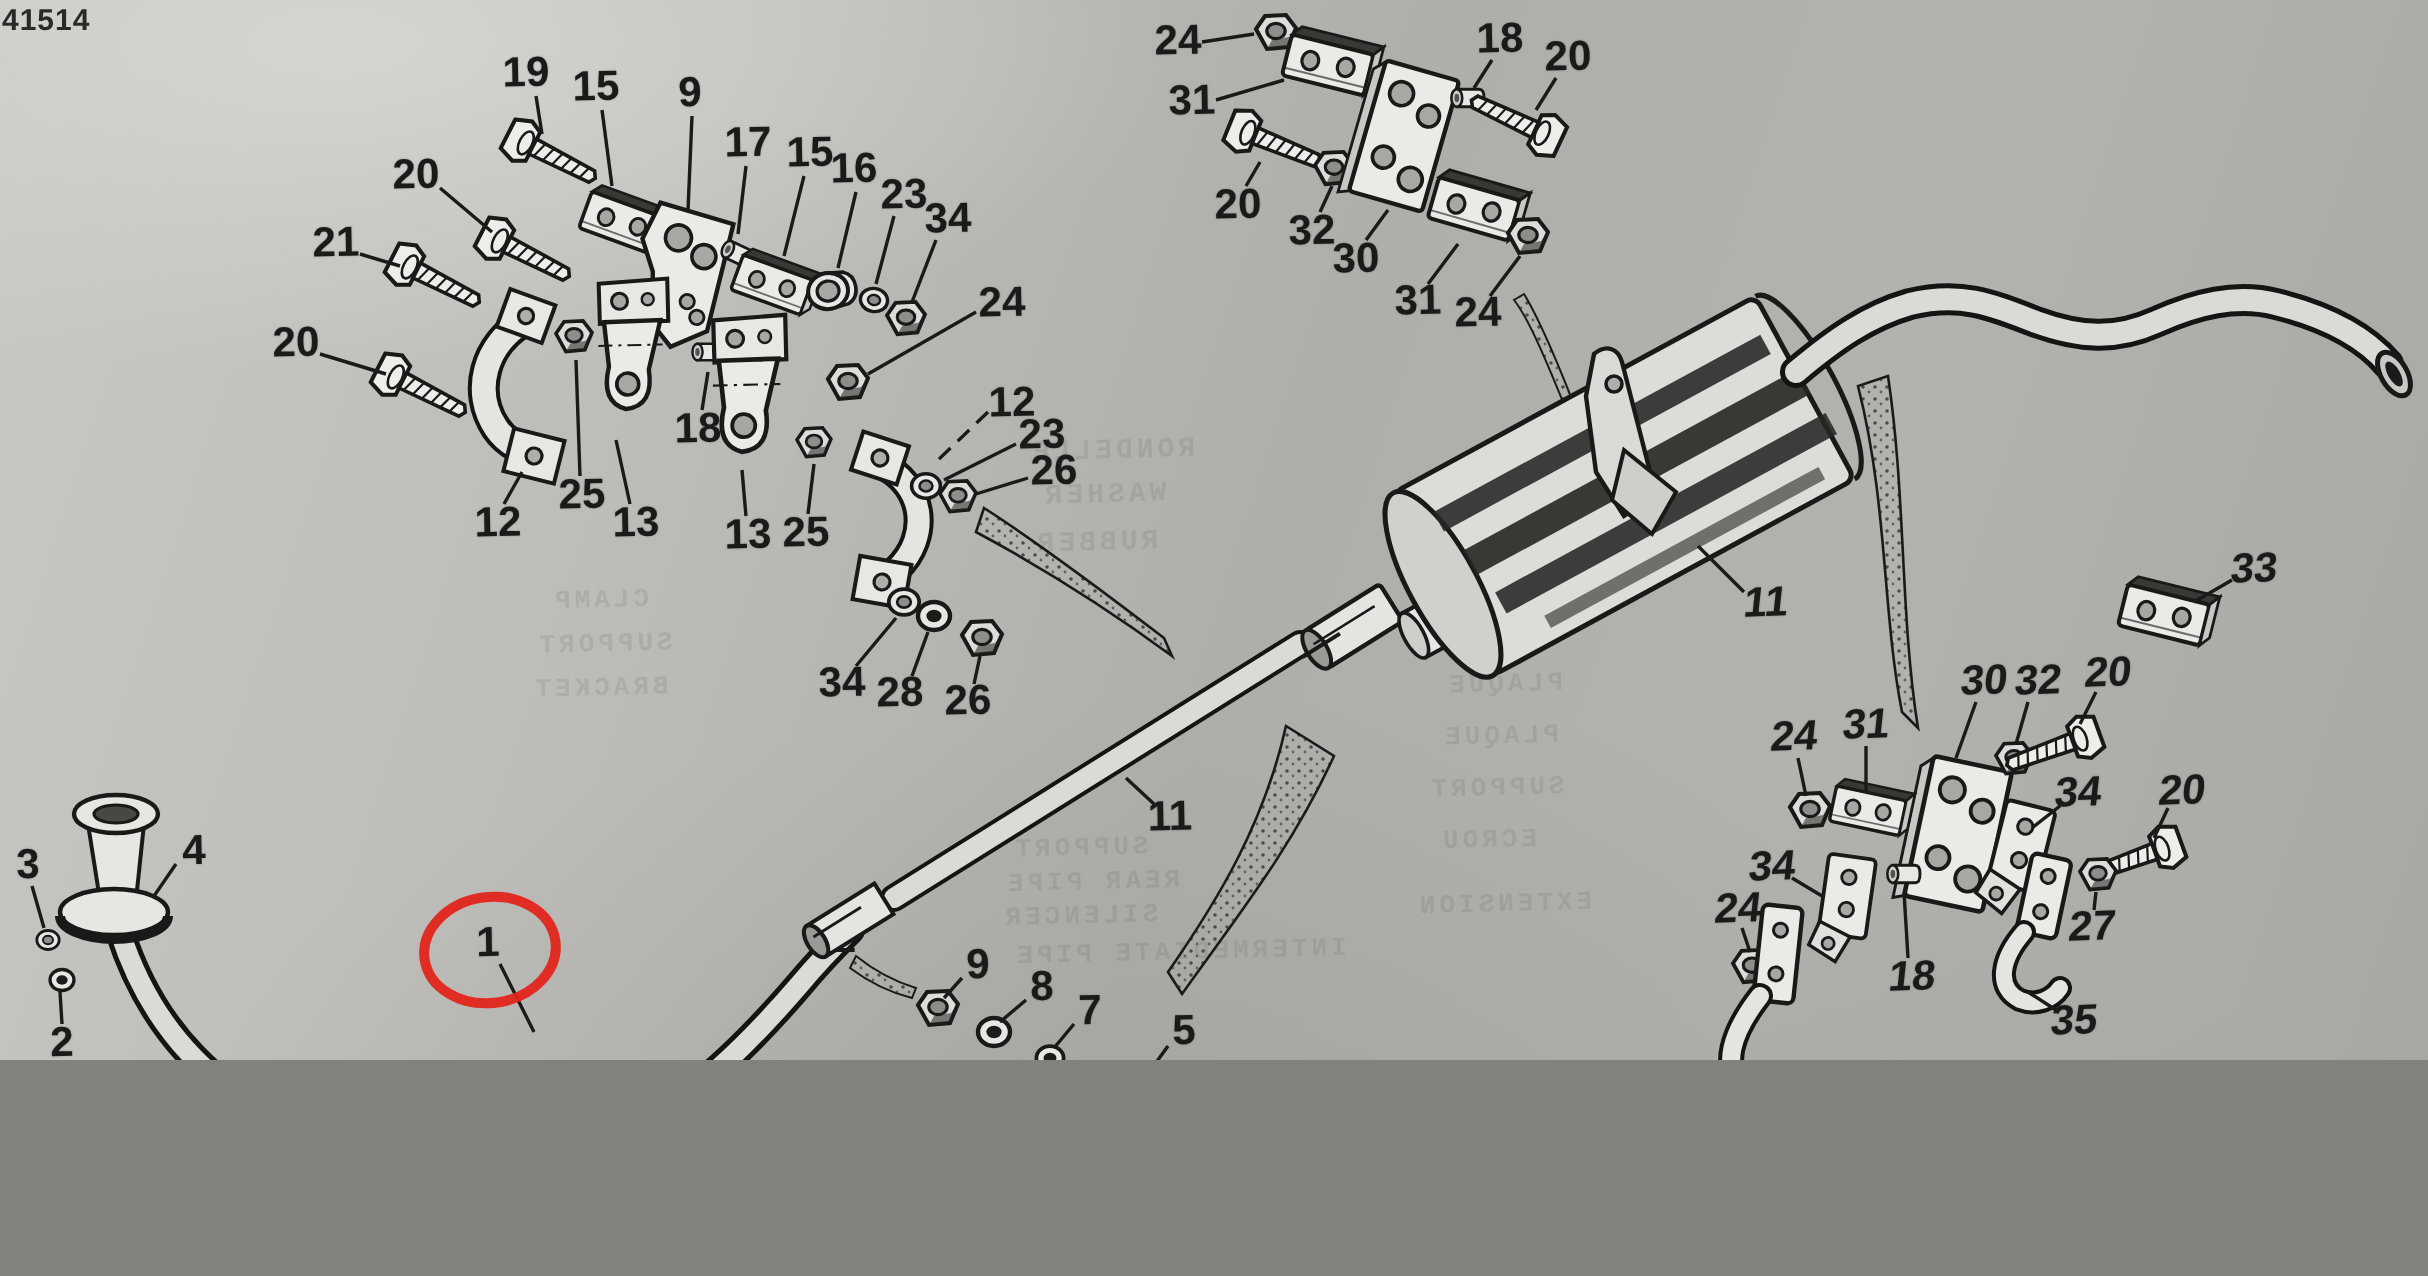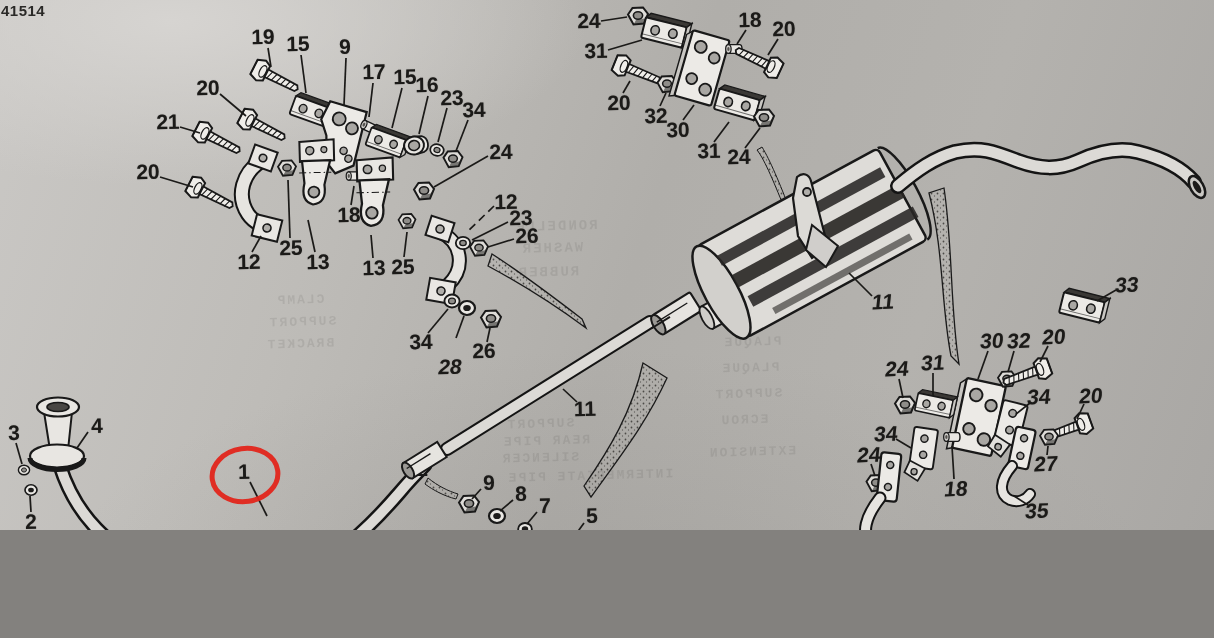--- a/index.html
+++ b/index.html
@@ -484,21 +484,21 @@
       <div class="callout" style="left: 249px; top: 262px;">12</div>
       <div class="callout" style="left: 291px; top: 248px;">25</div>
       <div class="callout" style="left: 318px; top: 262px;">13</div>
       <div class="callout" style="left: 349px; top: 215px;">18</div>
       <div class="callout" style="left: 374px; top: 268px;">13</div>
       <div class="callout" style="left: 403px; top: 267px;">25</div>
       <div class="callout" style="left: 506px; top: 202px;">12</div>
       <div class="callout" style="left: 521px; top: 218px;">23</div>
       <div class="callout" style="left: 527px; top: 236px;">26</div>
       <div class="callout" style="left: 421px; top: 342px;">34</div>
-      <div class="callout" style="left: 450px; top: 367px; font-style: italic;">28</div>
+      <div class="callout" style="left: 450px; top: 347px;">28</div>
       <div class="callout" style="left: 484px; top: 351px;">26</div>
       <div class="callout" style="left: 589px; top: 21px;">24</div>
       <div class="callout" style="left: 596px; top: 51px;">31</div>
       <div class="callout" style="left: 619px; top: 103px;">20</div>
       <div class="callout" style="left: 656px; top: 116px;">32</div>
       <div class="callout" style="left: 678px; top: 130px;">30</div>
       <div class="callout" style="left: 709px; top: 151px;">31</div>
       <div class="callout" style="left: 739px; top: 157px;">24</div>
       <div class="callout" style="left: 750px; top: 20px;">18</div>
       <div class="callout" style="left: 784px; top: 29px;">20</div>

